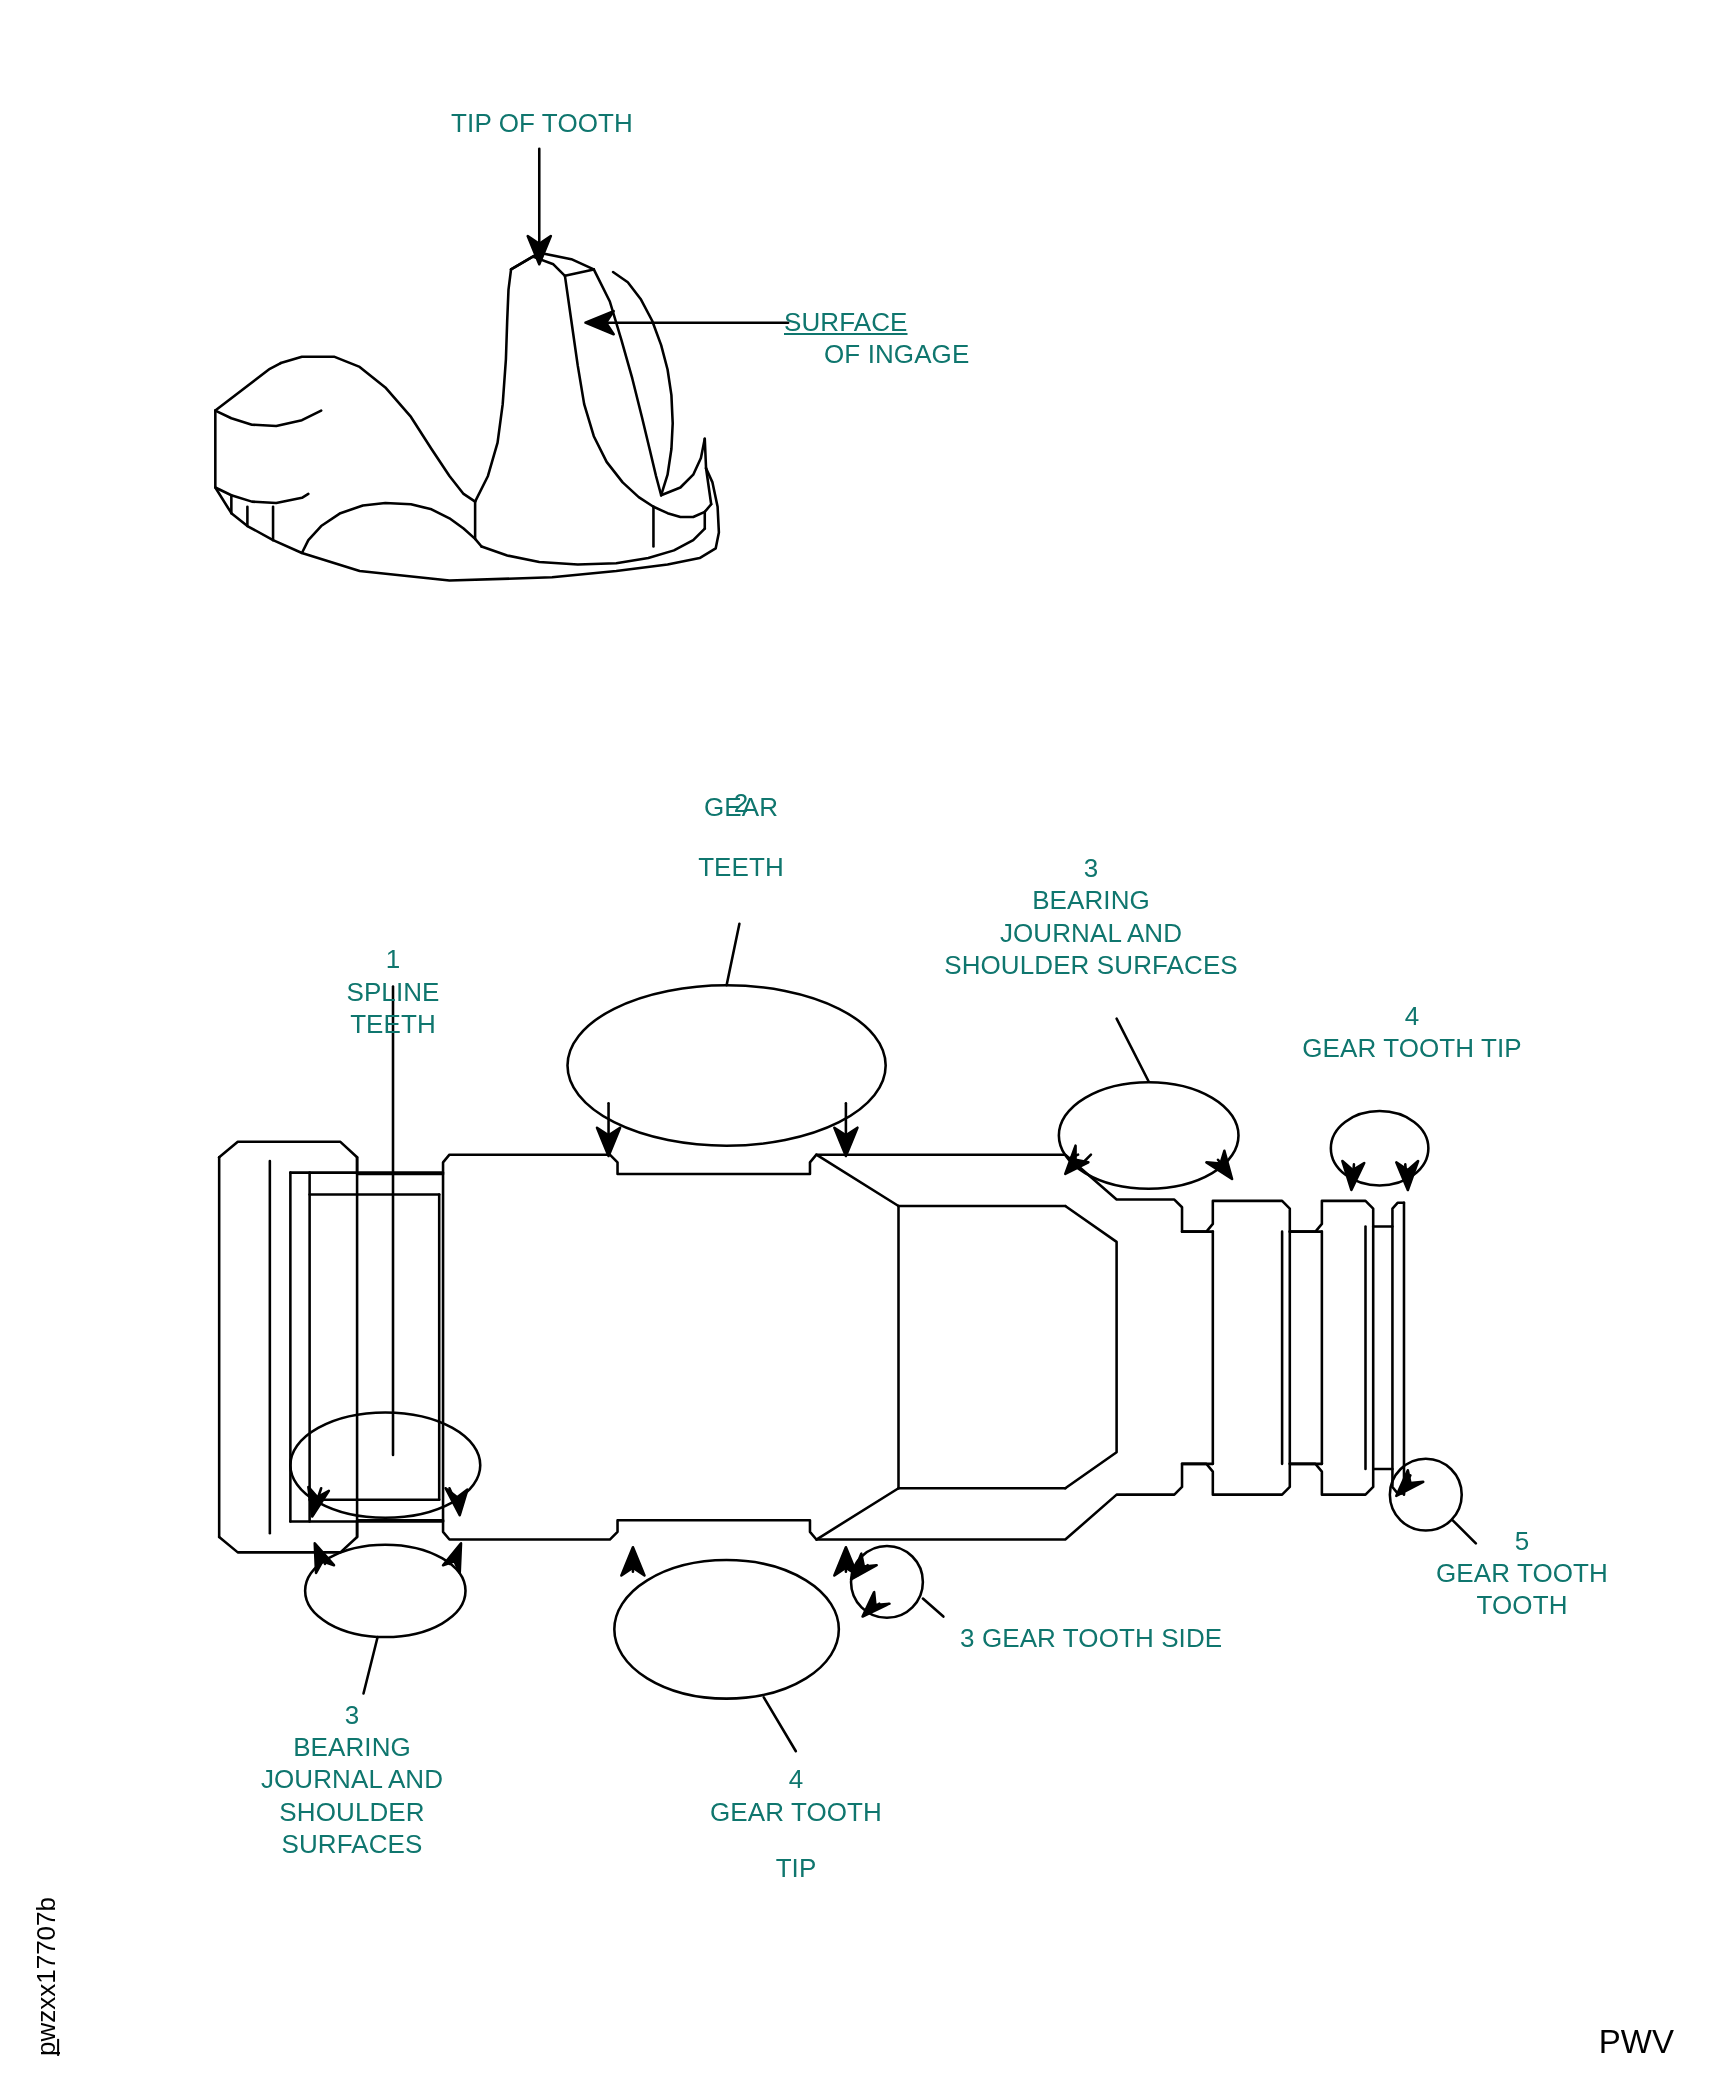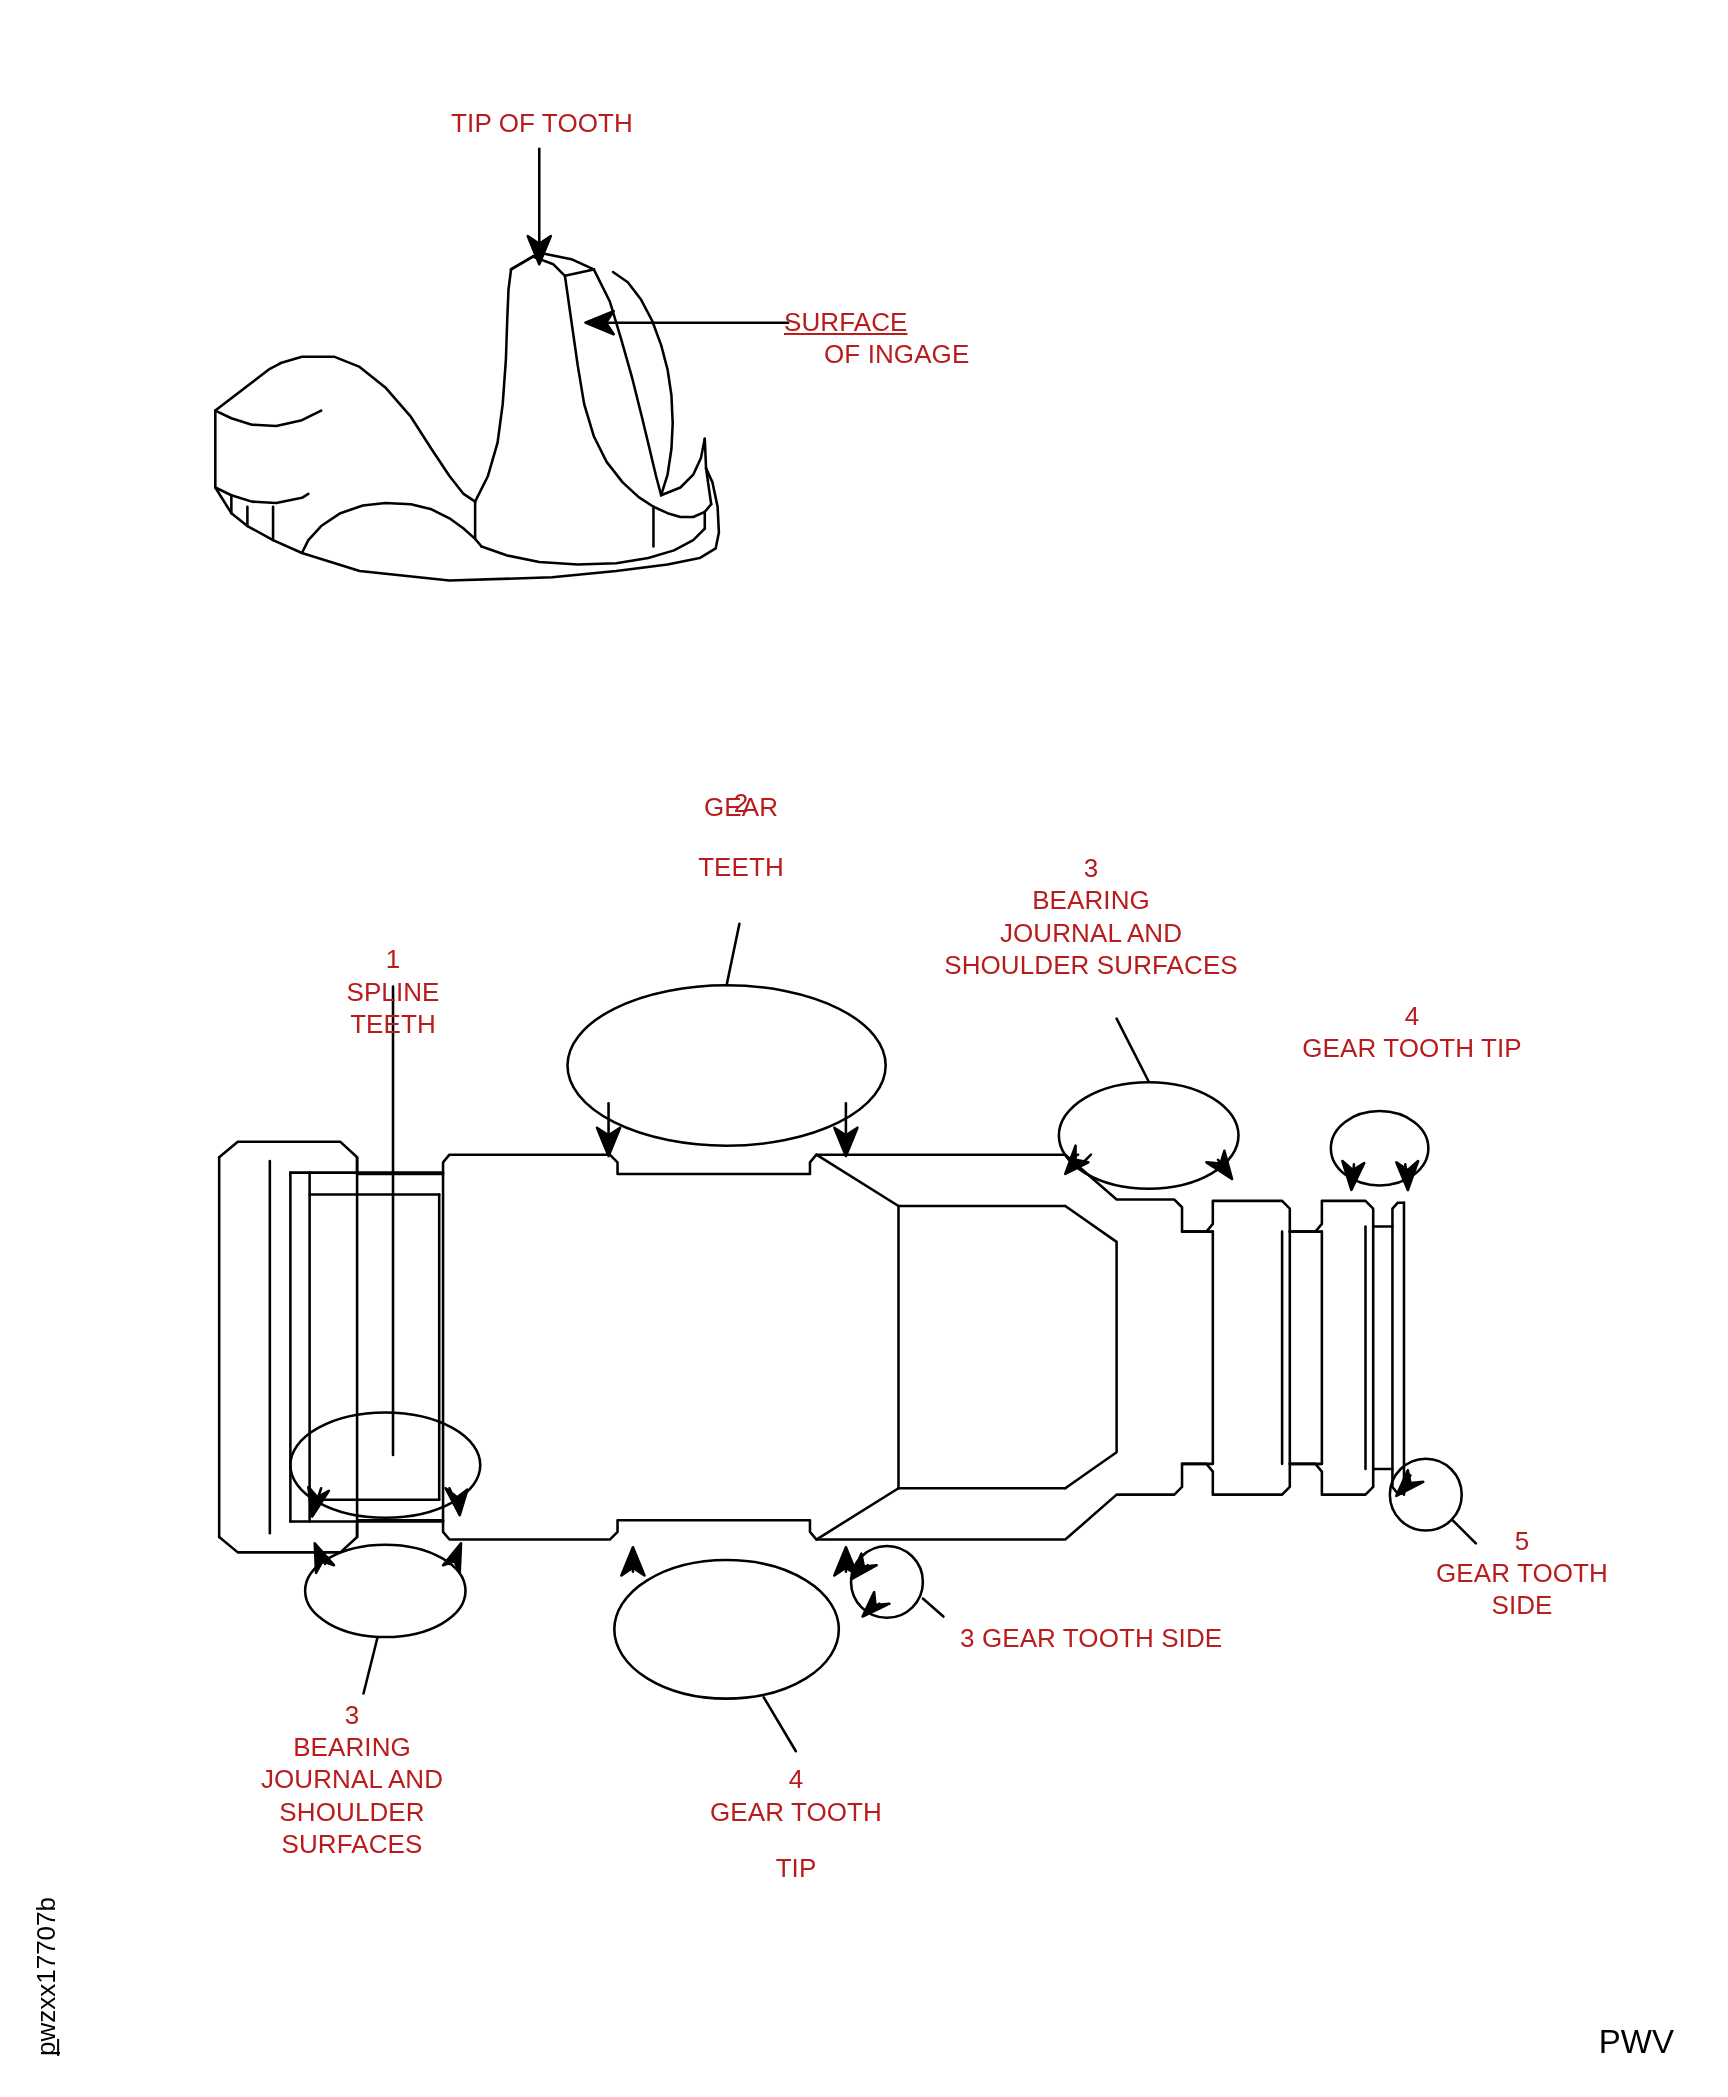--- a/index.html
+++ b/index.html
@@ -23,21 +23,21 @@
     top: 0;
     left: 0;
     width: 1729px;
     height: 2097px;
   }
   .lbl {
     position: absolute;
     font-family: "Liberation Sans", sans-serif;
     font-size: 26px;
     line-height: 1.22;
-    color: #b91c1c;
+    color: #0f766e;
     white-space: pre;
     letter-spacing: 0.1px;
   }
   .lbl.c { text-align: center; transform: translateX(-50%); }
   .lbl.l { text-align: left; }
 
   #corner-code {
     position: absolute;
     left: 62px;
     bottom: 41px;
@@ -277,21 +277,21 @@
 
   <div class="lbl c" style="left:1412px; top:1001px;">4</div>
   <div class="lbl c" style="left:1412px; top:1033px;">GEAR TOOTH TIP</div>
 
   <div class="lbl c" style="left:393px; top:944px;">1</div>
   <div class="lbl c" style="left:393px; top:977px;">SPLINE</div>
   <div class="lbl c" style="left:393px; top:1009px;">TEETH</div>
 
   <div class="lbl c" style="left:1522px; top:1526px;">5</div>
   <div class="lbl c" style="left:1522px; top:1558px;">GEAR TOOTH</div>
-  <div class="lbl c" style="left:1522px; top:1590px;">SIDE</div>
+  <div class="lbl c" style="left:1522px; top:1590px;">TOOTH</div>
 
   <div class="lbl l" style="left:960px; top:1623px;">3 GEAR TOOTH SIDE</div>
 
   <div class="lbl c" style="left:352px; top:1700px;">3</div>
   <div class="lbl c" style="left:352px; top:1732px;">BEARING</div>
   <div class="lbl c" style="left:352px; top:1764px;">JOURNAL AND</div>
   <div class="lbl c" style="left:352px; top:1797px;">SHOULDER</div>
   <div class="lbl c" style="left:352px; top:1829px;">SURFACES</div>
 
   <div class="lbl c" style="left:796px; top:1764px;">4</div>

